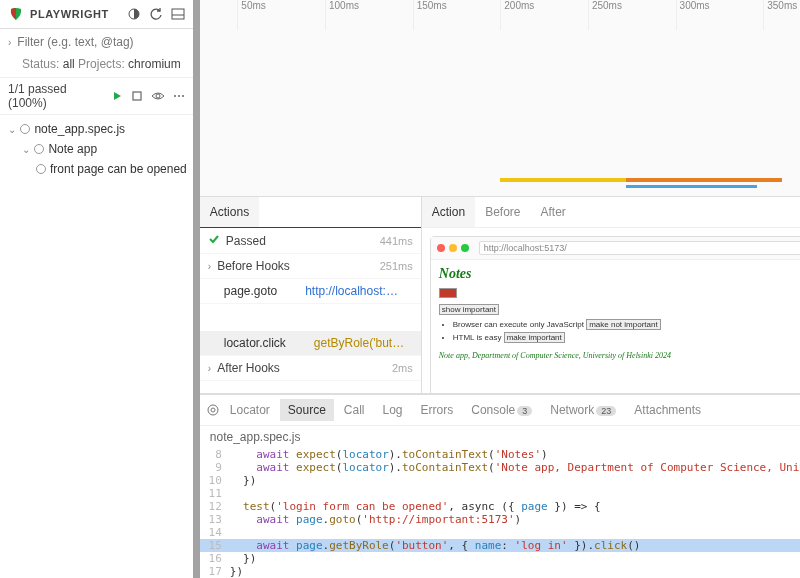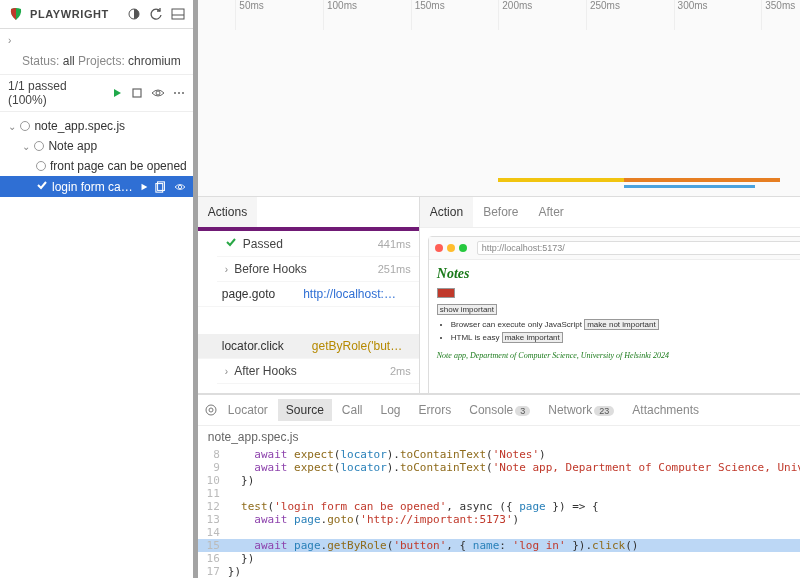--- a/index.html
+++ b/index.html
@@ -1,18 +1,18 @@
 <!DOCTYPE html>
 <html><head>
 <meta charset="utf-8">
 <style>
 * { margin: 0; padding: 0; box-sizing: border-box; }
 body { font-family: -apple-system, BlinkMacSystemFont, "Segoe UI", sans-serif; font-size: 12px; color: #333; background: #fff; width: 800px; height: 578px; overflow: hidden; }
 .root { display: flex; flex-direction: column; height: 578px; }
-.left-sidebar { width: 210px; border-right: 5px solid #a3a3a3; display: flex; flex-direction: column; }
+.left-sidebar { width: 210px; border-right: 7px solid #a3a3a3; display: flex; flex-direction: column; }
 .sb-head { display: flex; align-items: center; gap: 6px; padding: 6px 8px; border-bottom: 1px solid #ddd; }
 .icon { display: inline-flex; align-items: center; justify-content: center; }
 .brand { font-weight: 700; letter-spacing: 0.6px; font-size: 11px; color: #444; }
 .sb-icons { margin-left: auto; display: flex; gap: 8px; color: #666; }
 .filter-row { display: flex; align-items: center; gap: 6px; padding: 6px 8px; color: #888; }
 .filter-input { border: none; outline: none; font-size: 12px; color: #888; width: 140px; }
 .status-row { padding: 2px 8px 6px 22px; color: #888; font-size: 12px; }
 .status-val { color: #444; }
 .counter-row { display: flex; align-items: center; gap: 20px; padding: 4px 8px; border-top: 1px solid #eee; border-bottom: 1px solid #eee; }
 .counter-txt { color: #444; }
@@ -32,27 +32,27 @@
 
 .main { flex: 1; display: flex; flex-direction: column; }
 .body-row { display: flex; flex: 1; overflow: hidden; }
 .timeline-right { flex: 1; position: relative; background: #fafafa; border-bottom: 1px solid #eee; }
 .tick { position: absolute; top: 0; height: 30px; border-left: 1px solid #eee; font-size: 10px; color: #888; padding-left: 3px; }
 .tl-bar { position: absolute; height: 4px; bottom: 2px; background: #f1c40f; }
 .tl-bar.orange { background: #e67e22; }
 
 .center { flex: 1; display: flex; overflow: hidden; border-bottom: 1px solid #ddd; }
 .actions-pane { width: 222px; border-right: 1px solid #ddd; display: flex; flex-direction: column; }
-.tab-row { display: flex; border-bottom: 4px solid #701a75; }
+.tab-row { display: flex; border-bottom: 1px solid #701a75; }
 .tab { padding: 8px 10px; font-size: 12px; color: #888; cursor: pointer; }
 .tab.active { color: #333; background: #f5f5f5; }
 .actions-list { flex: 1; overflow: auto; }
 .action-item { display: flex; align-items: center; padding: 5px 8px; gap: 6px; border-bottom: 1px solid #f5f5f5; font-size: 12px; }
 .action-item.indent { padding-left: 24px; gap: 28px; }
-.action-item.group { color: #444; margin-left: 19px; }
+.action-item.group { color: #444; }
 .action-right { margin-left: auto; color: #aaa; font-size: 11px; }
 .action-link { color: #2f6fd4; }
 .action-locator { color: #b58900; }
 .action-item.highlight { background: #f0f0f0; margin-top: 27px; }
 
 .preview-pane { flex: 1; display: flex; flex-direction: column; }
 .preview-tabs { display: flex; border-bottom: 1px solid #eee; }
 .preview-body { flex: 1; padding: 8px; overflow: hidden; }
 .browser-frame { width: 100%; height: 290px; border: 1px solid #ddd; border-radius: 4px; display: flex; flex-direction: column; }
 .bf-bar { display: flex; align-items: center; gap: 4px; padding: 4px 6px; border-bottom: 1px solid #eee; background: #fafafa; }
@@ -112,20 +112,21 @@
           <span class="icon">
               <svg width="14" height="14" viewBox="0 0 14 14" fill="none" stroke="#555">
                 <rect x="1" y="2" width="12" height="10"></rect>
                 <line x1="1" y1="8" x2="13" y2="8"></line>
               </svg>
             </span>
         </span>
       </div>
       <div class="filter-row">
         <span class="caret">›</span>
+        <input class="filter-input" placeholder="Filter (e.g. text, @tag)" style="">
       </div>
       <div class="status-row">
         <span>Status:</span>
         <span class="status-val">all</span>
         <span>Projects:</span>
         <span class="status-val">chromium</span>
       </div>
       <div class="counter-row">
         <span class="counter-txt">1/1 passed (100%)</span>
         <span class="counter-icons">
@@ -161,45 +162,20 @@
           <span>note_app.spec.js</span>
         </div>
         <div class="tree-row lvl2">
           <span class="caret">⌄</span>
           <span class="dot"></span>
           <span>Note app</span>
         </div>
         <div class="tree-row lvl3">
           <span class="dot"></span>
           <span>front page can be opened</span>
-        </div>
-        <div class="tree-row lvl3 selected">
-          <span class="chk"><svg viewBox="0 0 12 12">
-                <path d="M2 6 L5 9 L10 3"></path>
-              </svg></span>
-          <span>login form ca…</span>
-          <span class="tree-icons">
-            <span class="icon">
-                <svg width="10" height="10" viewBox="0 0 12 12" fill="#fff">
-                  <path d="M3 2 L10 6 L3 10 Z"></path>
-                </svg>
-              </span>
-            <span class="icon">
-                <svg width="12" height="12" viewBox="0 0 14 14" fill="none" stroke="#fff" stroke-width="1.2">
-                  <rect x="3" y="1" width="8" height="10"></rect>
-                  <rect x="1" y="3" width="8" height="10"></rect>
-                </svg>
-              </span>
-            <span class="icon">
-                <svg width="14" height="10" viewBox="0 0 14 12" fill="none" stroke="#fff">
-                  <path d="M1 6 Q7 0 13 6 Q7 12 1 6 Z"></path>
-                  <circle cx="7" cy="6" r="2"></circle>
-                </svg>
-              </span>
-          </span>
         </div>
       </div>
     </div>
 
     <div class="main">
       <div class="timeline-right" style="height:30px;border-bottom:1px solid #ddd;">
         <div class="tick" style="left:6%"><span>50ms</span></div>
         <div class="tick" style="left:20%"><span>100ms</span></div>
         <div class="tick" style="left:34%"><span>150ms</span></div>
         <div class="tick" style="left:48%"><span>200ms</span></div>

